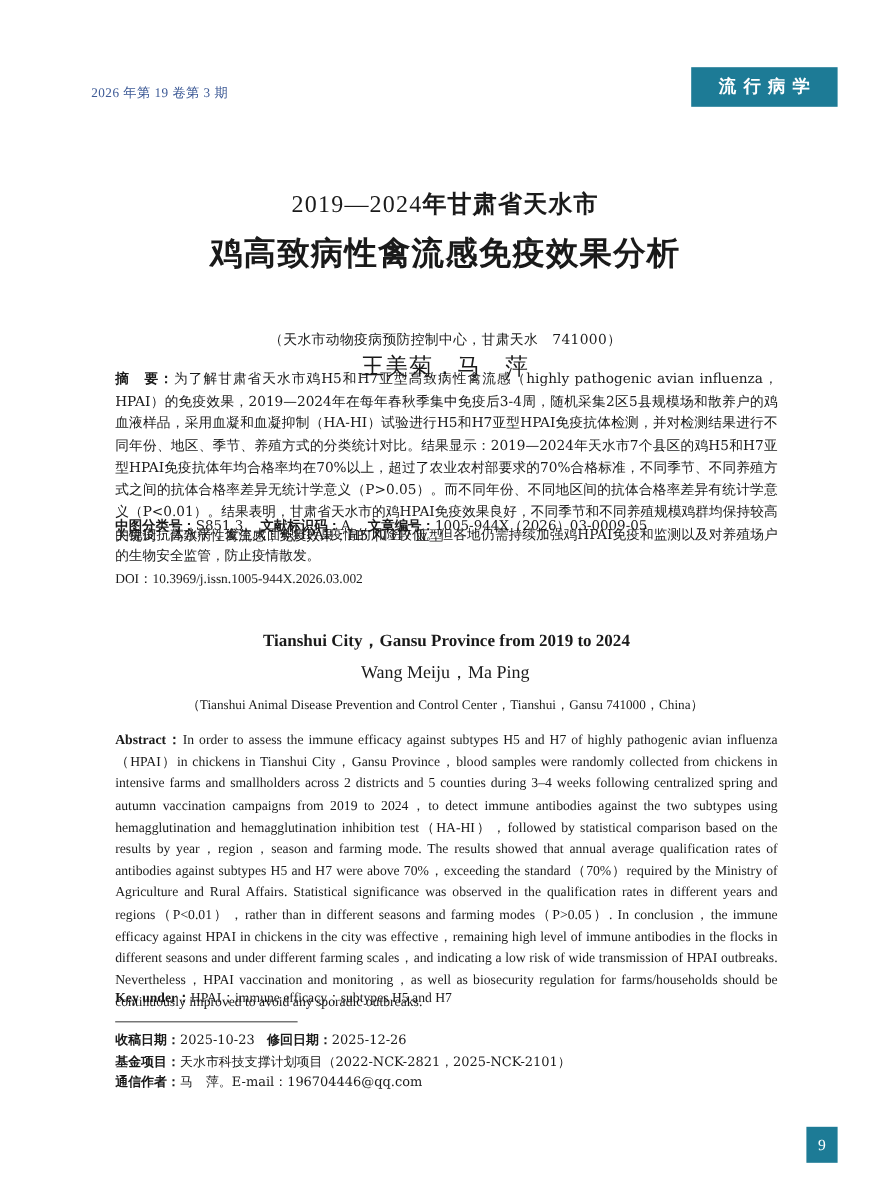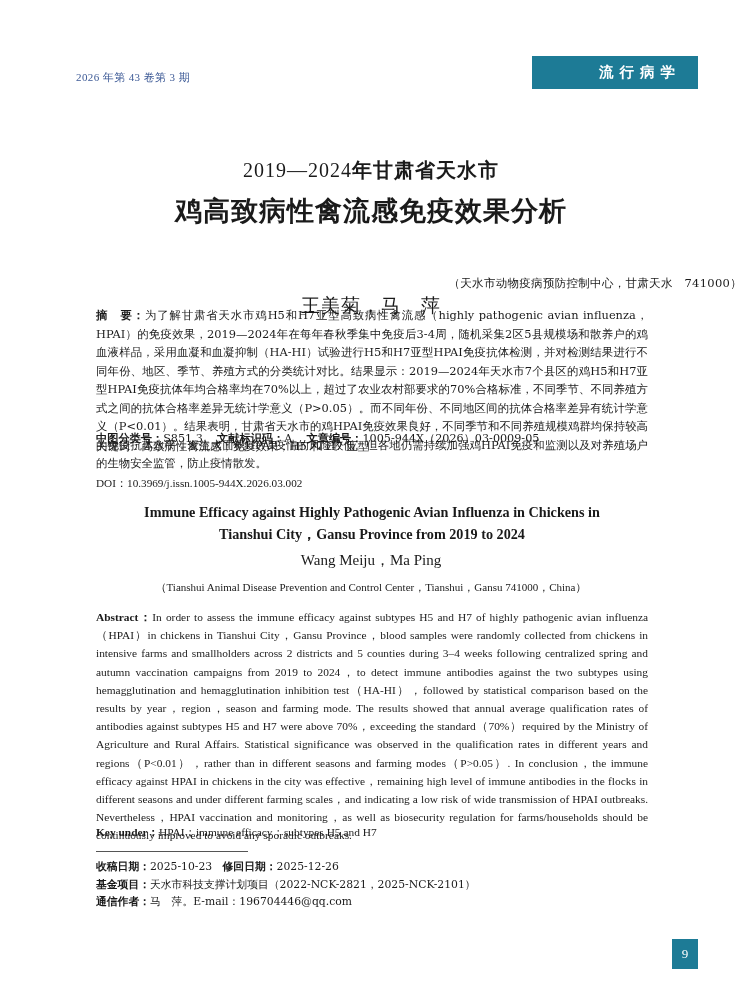--- a/index.html
+++ b/index.html
@@ -42,21 +42,20 @@
     background: #1d7b96;
     color: #ffffff;
     font-size: 14.5px;
     letter-spacing: 6px;
     text-indent: 6px;
     display: flex;
     align-items: center;
     justify-content: center;
     font-family: "DejaVu Sans", sans-serif;
     font-weight: bold;
-    padding-left: 44px;
   }
 
   
   .title-block {
     position: absolute;
     left: 0;
     right: 0;
     top: 150px;
     text-align: center;
   }
@@ -86,21 +85,21 @@
     text-align: center;
     font-size: 19px;
     letter-spacing: 1px;
     font-family: "DejaVu Serif", serif;
     margin-top: 41px;
   }
   .affil-cn {
     position: absolute;
     left: 0; right: 0;
     top: 276px;
-    text-align: right;
+    text-align: center;
     font-size: 11.5px;
     letter-spacing: 0.3px;
     font-family: "DejaVu Serif", serif;
   }
 
   
   .abs-cn {
     position: absolute;
     left: 96px;
     width: 552px;
@@ -239,42 +238,42 @@
     justify-content: center;
     font-size: 13px;
     font-family: "Liberation Serif", serif;
   }
 </style>
 </head>
 <body>
 
 <div class="page">
 
-  <div class="runhead">2026 年第 43 卷第 3 期</div>
+  <div class="runhead">2026 年第 19 卷第 3 期</div>
 
   <div class="section-badge">流行病学</div>
 
   <div class="title-block">
     <div class="title-cn-1"><span class="yrs">2019—2024</span><span>年甘肃省天水市</span></div>
     <div class="title-cn-2">鸡高致病性禽流感免疫效果分析</div>
   </div>
 
   <div class="authors-cn">王美菊，马　萍</div>
   <div class="affil-cn">（天水市动物疫病预防控制中心，甘肃天水　741000）</div>
 
   <div class="abs-cn"><span class="lbl">摘　要：</span><span>为了解甘肃省天水市鸡H5和H7亚型高致病性禽流感（highly pathogenic avian influenza，HPAI）的免疫效果，2019—2024年在每年春秋季集中免疫后3-4周，随机采集2区5县规模场和散养户的鸡血液样品，采用血凝和血凝抑制（HA-HI）试验进行H5和H7亚型HPAI免疫抗体检测，并对检测结果进行不同年份、地区、季节、养殖方式的分类统计对比。结果显示：2019—2024年天水市7个县区的鸡H5和H7亚型HPAI免疫抗体年均合格率均在70%以上，超过了农业农村部要求的70%合格标准，不同季节、不同养殖方式之间的抗体合格率差异无统计学意义（P&gt;0.05）。而不同年份、不同地区间的抗体合格率差异有统计学意义（P&lt;0.01）。结果表明，甘肃省天水市的鸡HPAI免疫效果良好，不同季节和不同养殖规模鸡群均保持较高的免疫抗体水平，发生大面积HPAI疫情的风险较低。但各地仍需持续加强鸡HPAI免疫和监测以及对养殖场户的生物安全监管，防止疫情散发。</span></div>
 
   <div class="kw-cn"><span class="lbl">关键词：</span><span>高致病性禽流感；免疫效果；H5 和 H7 亚型</span></div>
 
   <div class="clsline"><span class="lbl">中图分类号：</span><span>S851.3</span>&nbsp;&nbsp;&nbsp;&nbsp;<span class="lbl">文献标识码：</span><span>A</span>&nbsp;&nbsp;&nbsp;&nbsp;<span class="lbl">文章编号：</span><span>1005-944X（2026）03-0009-05</span></div>
 
   <div class="doiline"><span>DOI：</span><span>10.3969/j.issn.1005-944X.2026.03.002</span></div>
 
   <div class="title-en">
-    <span>Immune Efficacy against Highly Pathogenic Avian Influenza in Chickens in</span><br>
+    <br>
     <span>Tianshui City，Gansu Province from 2019 to 2024</span>
   </div>
 
   <div class="authors-en">Wang Meiju，Ma Ping</div>
   <div class="affil-en">（Tianshui Animal Disease Prevention and Control Center，Tianshui，Gansu 741000，China）</div>
 
   <div class="abs-en"><span class="lbl">Abstract：</span><span>In order to assess the immune efficacy against subtypes H5 and H7 of highly pathogenic avian influenza（HPAI）in chickens in Tianshui City，Gansu Province，blood samples were randomly collected from chickens in intensive farms and smallholders across 2 districts and 5 counties during 3–4 weeks following centralized spring and autumn vaccination campaigns from 2019 to 2024，to detect immune antibodies against the two subtypes using hemagglutination and hemagglutination inhibition test（HA-HI），followed by statistical comparison based on the results by year，region，season and farming mode. The results showed that annual average qualification rates of antibodies against subtypes H5 and H7 were above 70%，exceeding the standard（70%）required by the Ministry of Agriculture and Rural Affairs. Statistical significance was observed in the qualification rates in different years and regions（P&lt;0.01），rather than in different seasons and farming modes（P&gt;0.05）. In conclusion，the immune efficacy against HPAI in chickens in the city was effective，remaining high level of immune antibodies in the flocks in different seasons and under different farming scales，and indicating a low risk of wide transmission of HPAI outbreaks. Nevertheless，HPAI vaccination and monitoring，as well as biosecurity regulation for farms/households should be continuously improved to avoid any sporadic outbreaks.</span></div>
 
   <div class="kw-en"><span class="lbl">Key under：</span><span>HPAI；immune efficacy；subtypes H5 and H7</span></div>
 

